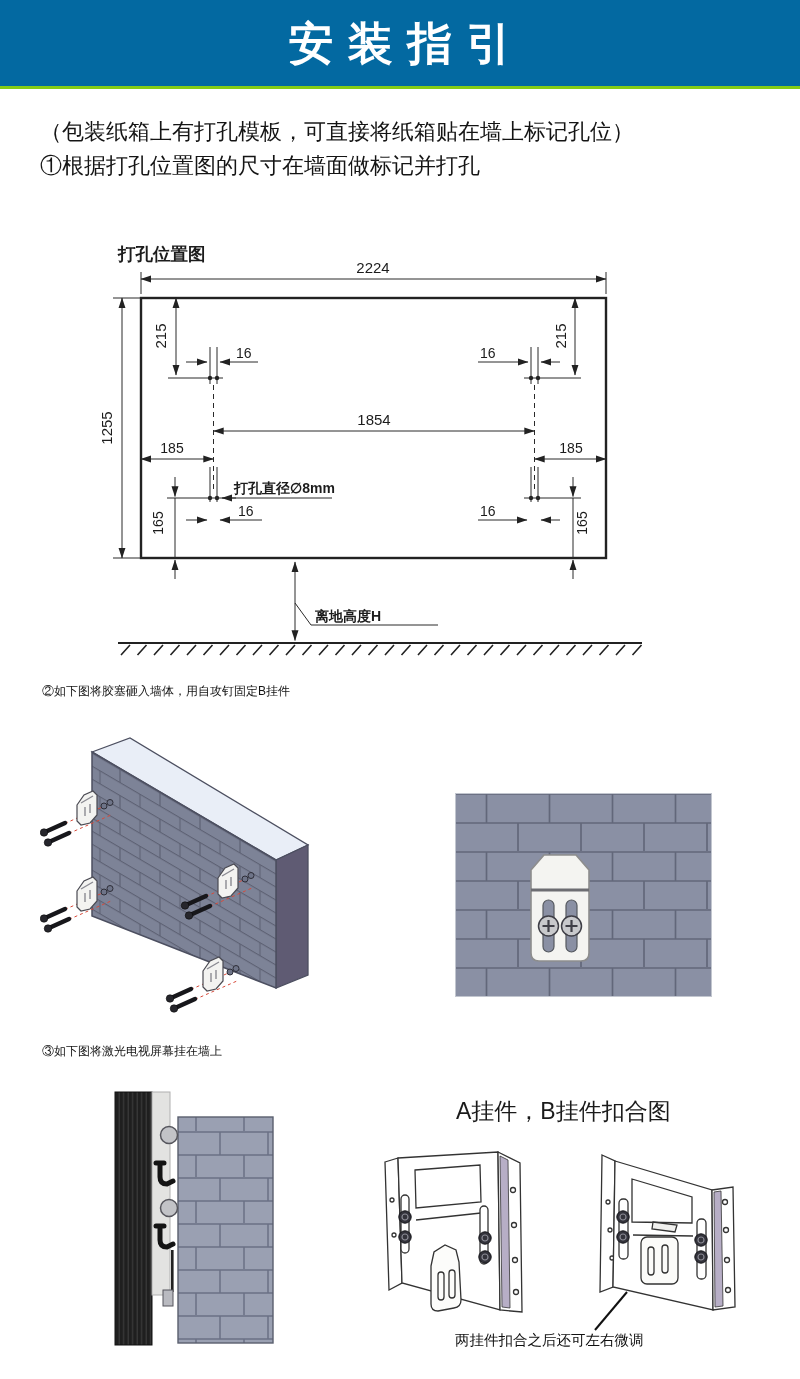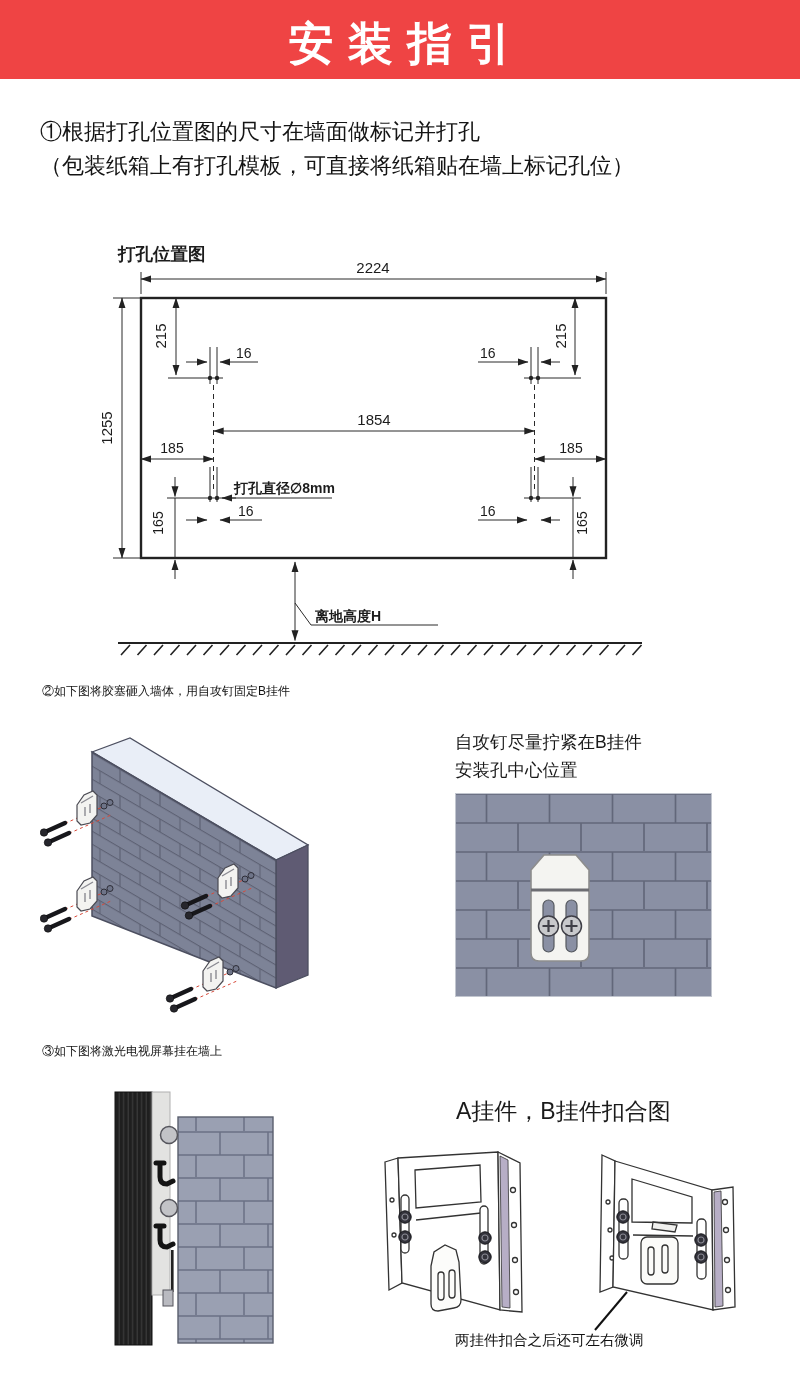--- a/index.html
+++ b/index.html
@@ -1,19 +1,19 @@
 <!DOCTYPE html>
 <html><head>
 <meta charset="utf-8">
 <style>
   * { margin:0; padding:0; box-sizing:border-box; }
   body { background:#fff; font-family:"Liberation Sans", sans-serif; }
   .page { position:relative; width:800px; height:1379px; background:#ffffff; overflow:hidden; color:#111; }
   .abs { position:absolute; }
-  .hdr { left:0; top:0; width:800px; height:79px; background:#ef4444; border-bottom:3px solid #ef4444; }
+  .hdr { left:0; top:0; width:800px; height:89px; background:#0369a1; border-bottom:3px solid #84cc16; }
   .hdr h1 { color:#fff; font-size:45px; font-weight:700; text-align:center; line-height:87px; letter-spacing:0.32em; padding-left:0.32em; }
   .step1 { left:40px; top:115px; font-size:22px; line-height:33.5px; font-weight:500; color:#141414; }
   .h2 { font-size:12px; font-weight:400; color:#121212; }
   .note2 { left:455px; top:729px; font-size:17.5px; line-height:27.5px; font-weight:500; color:#1a1a1a; }
   .lbl3 { left:456px; top:1096px; font-size:23px; font-weight:500; color:#1a1a1a; }
   .annot { left:455px; top:1331px; font-size:14.5px; font-weight:400; color:#111; }
   svg text { font-family:"Liberation Sans", sans-serif; fill:#1c1c1c; }
   svg .dimtxt { font-size:15px; }
   svg .dimtxt-s { font-size:14px; }
   svg .notetxt { font-size:14px; font-weight:700; }
@@ -21,22 +21,22 @@
 </head>
 <body>
 
 <div class="page">
 
   <div class="abs hdr">
     <h1>安装指引</h1>
   </div>
 
   <div class="abs step1">
+    <div>（包装纸箱上有打孔模板，可直接将纸箱贴在墙上标记孔位）</div>
     <div>①根据打孔位置图的尺寸在墙面做标记并打孔</div>
-    <div>（包装纸箱上有打孔模板，可直接将纸箱贴在墙上标记孔位）</div>
   </div>
 
   <svg class="abs" style="left:0;top:230px" width="800" height="450" viewBox="0 0 800 450">
     <defs>
       <marker id="arr" viewBox="0 0 10 8" refX="9.6" refY="4" markerWidth="11" markerHeight="8.5" orient="auto-start-reverse" markerUnits="userSpaceOnUse">
         <path d="M0,0.7 L10,4 L0,7.3 Z" fill="#222"></path>
       </marker>
     </defs>
 
     <text x="118" y="30" font-size="17.5" font-weight="700">打孔位置图</text>
@@ -142,24 +142,20 @@
     <text x="315" y="391" class="notetxt">离地高度H</text>
 
     <g stroke="#222">
       <line x1="118" y1="413" x2="642" y2="413" stroke-width="2.2"></line>
       <path stroke-width="1.6" d="M130,415 l-9,10 M146.5,415 l-9,10 M163,415 l-9,10 M179.5,415 l-9,10 M196,415 l-9,10 M212.5,415 l-9,10 M229,415 l-9,10 M245.5,415 l-9,10 M262,415 l-9,10 M278.5,415 l-9,10 M295,415 l-9,10 M311.5,415 l-9,10 M328,415 l-9,10 M344.5,415 l-9,10 M361,415 l-9,10 M377.5,415 l-9,10 M394,415 l-9,10 M410.5,415 l-9,10 M427,415 l-9,10 M443.5,415 l-9,10 M460,415 l-9,10 M476.5,415 l-9,10 M493,415 l-9,10 M509.5,415 l-9,10 M526,415 l-9,10 M542.5,415 l-9,10 M559,415 l-9,10 M575.5,415 l-9,10 M592,415 l-9,10 M608.5,415 l-9,10 M625,415 l-9,10 M641.5,415 l-9,10"></path>
     </g>
   </svg>
 
   <div class="abs h2" style="left:42px;top:683px">②如下图将胶塞砸入墙体，用自攻钉固定B挂件</div>
 
-  <div class="abs note2">
-    <div>自攻钉尽量拧紧在B挂件</div>
-    <div>安装孔中心位置</div>
-  </div>
 
   <svg class="abs" style="left:40px;top:735px" width="320" height="295" viewBox="0 0 320 295">
     <defs>
       <pattern id="b1" width="40" height="26" patternUnits="userSpaceOnUse" patternTransform="skewY(30.4)">
         <rect width="40" height="26" fill="#7d8397"></rect>
         <path d="M0,0.6H40 M0,13.6H40 M20,0.6V13.6 M0,13.6V26 M40,13.6V26" stroke="#5d6173" stroke-width="1.1" fill="none"></path>
       </pattern>
       <g id="ag">
         <path d="M-34,34 L30,6 M-30,44 L34,16" stroke="#d84a3a" stroke-width="1" stroke-dasharray="3,3" fill="none"></path>
         <line x1="-32" y1="33" x2="-12" y2="24" stroke="#17171b" stroke-width="4.5" stroke-linecap="round"></line>

